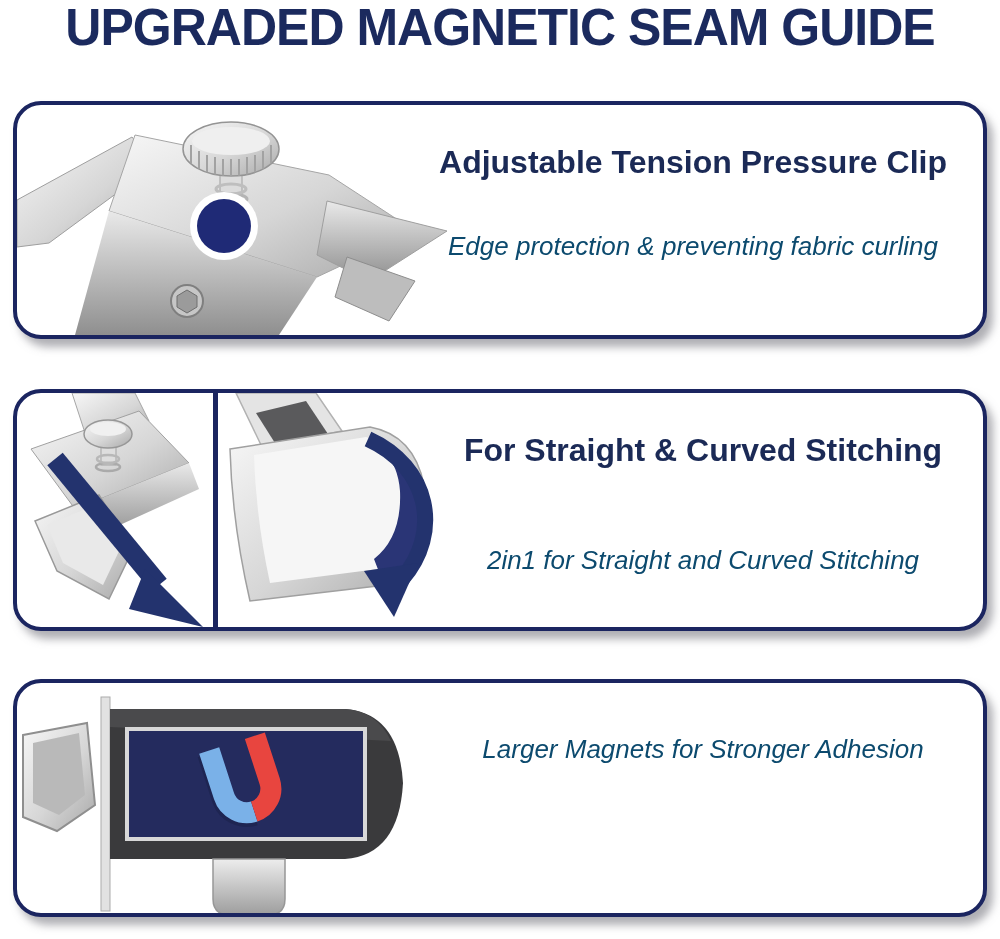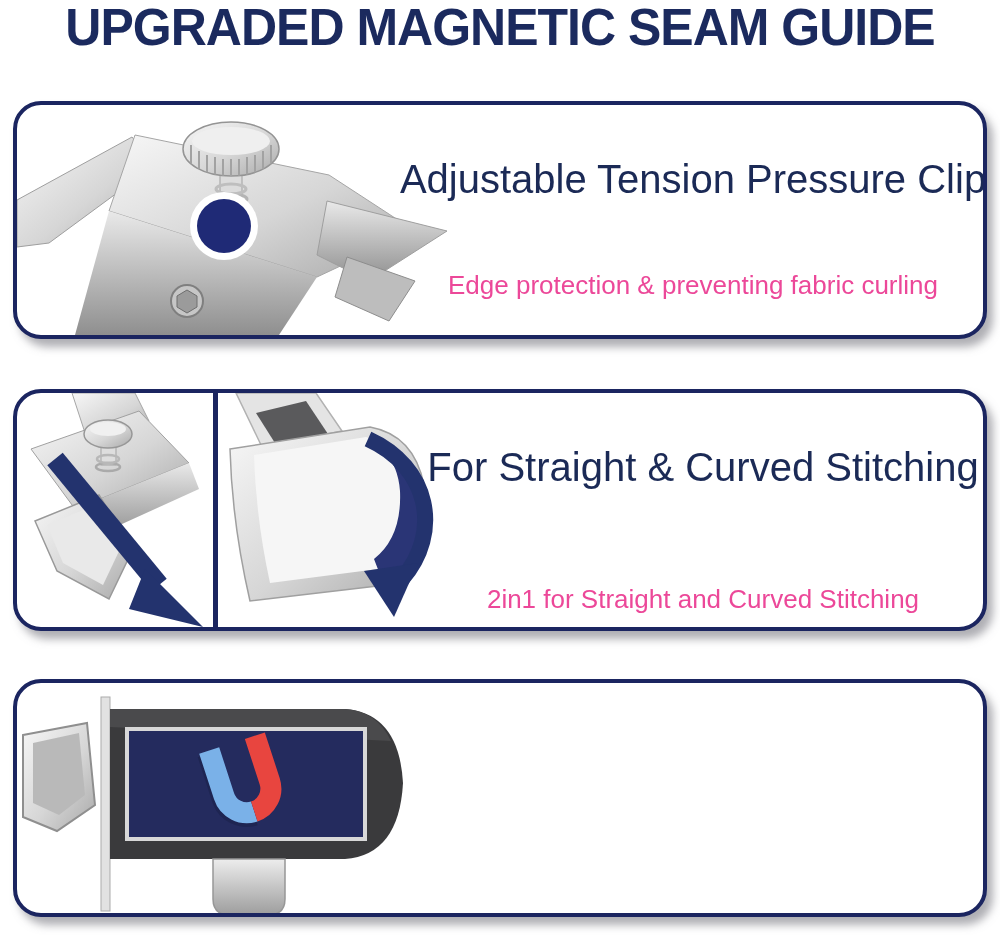--- a/index.html
+++ b/index.html
@@ -20,26 +20,26 @@
   }
   #panel-1{top:101px;height:230px;}
   #panel-2{top:389px;height:234px;}
   #panel-3{top:679px;height:230px;}
   .panel-text{
     position:absolute;top:0;bottom:0;right:6px;left:392px;
     display:flex;flex-direction:column;align-items:center;
   }
   #panel-2 .panel-text,#panel-3 .panel-text{left:412px;gap:26px;}
   .panel-heading{
-    margin-top:52px;font-size:40px;font-weight:normal;color:#1b2a56;
+    margin-top:40px;font-size:32px;font-weight:bold;color:#1b2a56;
     white-space:nowrap;line-height:1.1;
   }
   .panel-subtext{
-    margin-top:70px;font-size:26px;font-weight:normal;color:#ec4899;
-    white-space:nowrap;line-height:1.1;
+    margin-top:52px;font-size:26px;font-weight:normal;color:#0c4a6e;
+    white-space:nowrap;line-height:1.1;font-style:italic;
   }
   .photo{position:absolute;top:0;left:0;}
   .divider{
     position:absolute;left:196px;top:0;bottom:0;width:5px;background:#1b2560;
   }
 </style>
 </head>
 <body>
 
 <h1 class="page-title">UPGRADED MAGNETIC SEAM GUIDE</h1>
@@ -161,14 +161,15 @@
       <rect x="110" y="46" width="238" height="110" fill="#242b5e" stroke="#d8d8d8" stroke-width="4"></rect>
       <g transform="translate(228,100) rotate(-18)">
         <path d="M -21,-44 L -21,4 A 25,25 0 0,0 4,28" fill="none" stroke="#1a2048" stroke-width="22" opacity="0.55" transform="translate(-5,5)"></path>
         <path d="M -24,-42 L -24,6 A 24,24 0 0,0 0,30" fill="none" stroke="#7ab1e8" stroke-width="21"></path>
         <path d="M 0,30 A 24,24 0 0,0 24,6 L 24,-42" fill="none" stroke="#e8453f" stroke-width="21"></path>
       </g>
       <path d="M 196,176 h 72 v 40 q 0,16 -17,16 h -38 q -17,0 -17,-16 Z" fill="url(#met3)" stroke="#979797" stroke-width="1.5"></path>
     </g>
   </svg>
   <div class="panel-text">
+    <div class="panel-subtext">Larger Magnets for Stronger Adhesion</div>
   </div>
 </section>
 
 </body></html>

